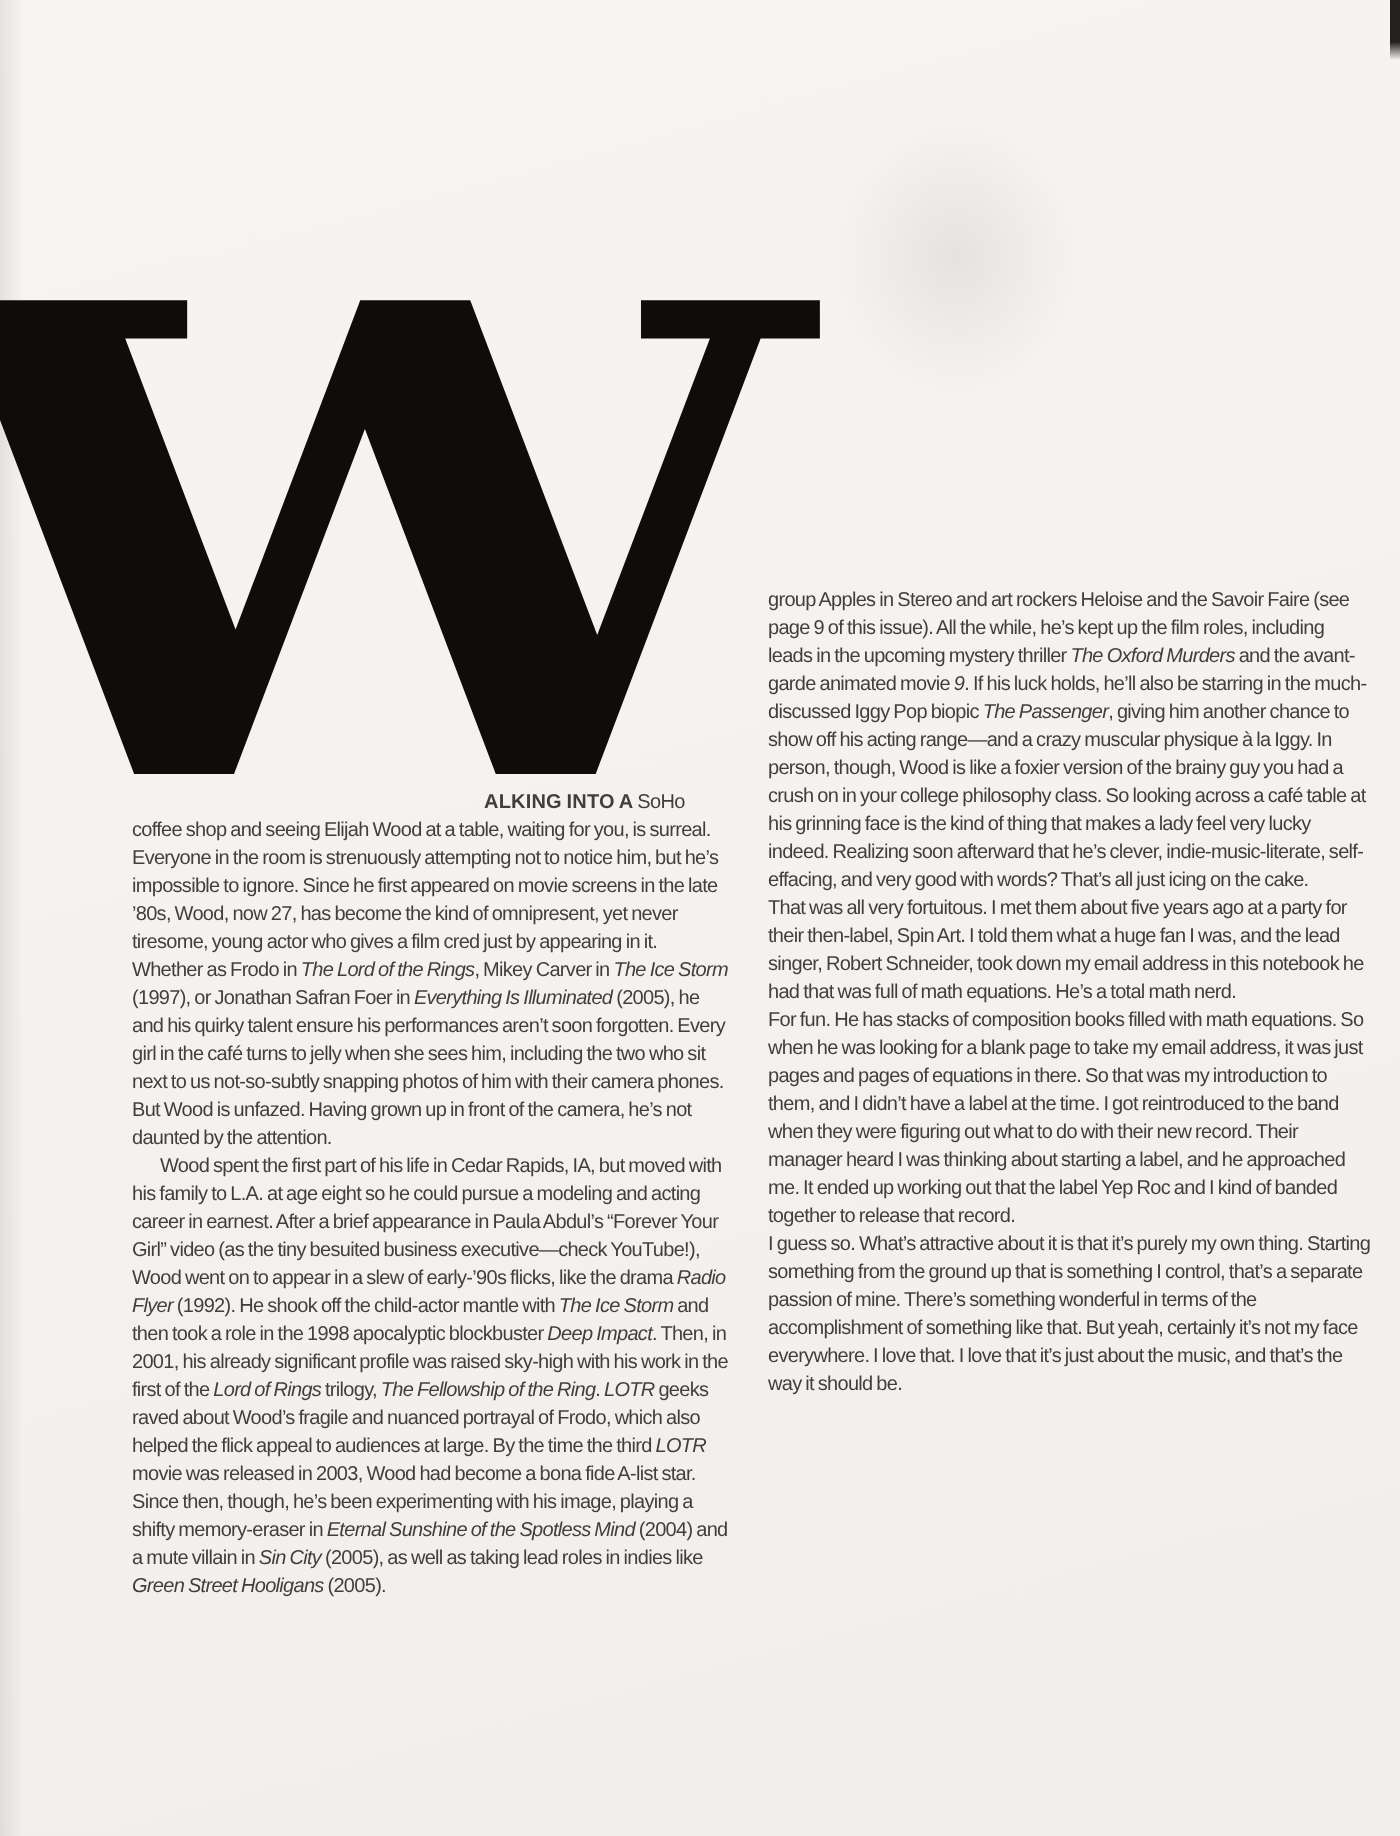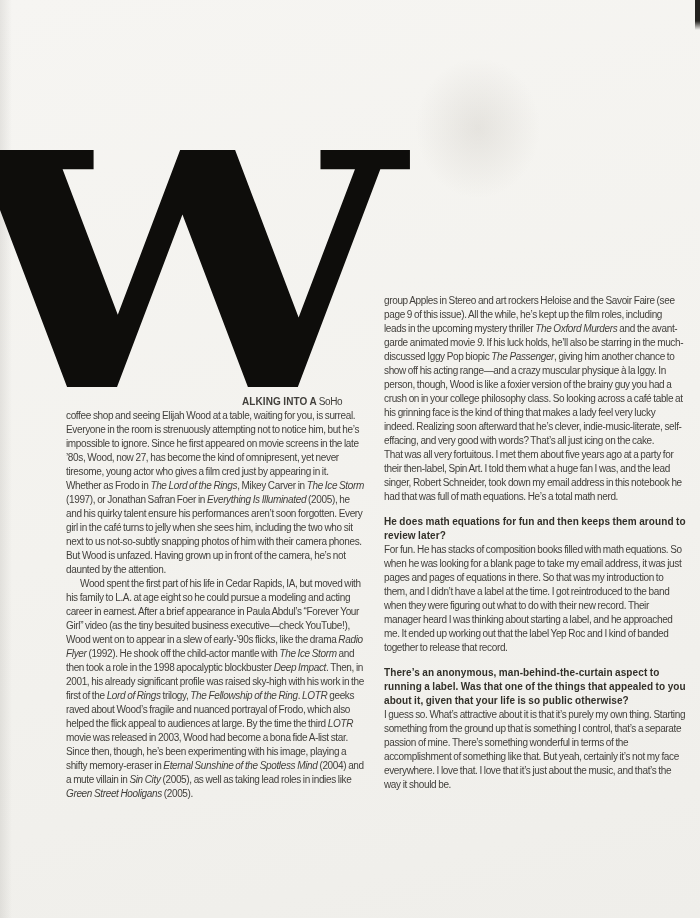--- a/index.html
+++ b/index.html
@@ -59,20 +59,18 @@
 
   <div class="dropcap">W</div>
 
   <div class="col col-left">
       <p class="blk lead"><span class="s-b">ALKING INTO A</span><span class="s-n"> SoHo coffee shop and seeing Elijah Wood at a table, waiting for you, is surreal. Everyone in the room is strenuously attempting not to notice him, but he’s impossible to ignore. Since he first appeared on movie screens in the late ’80s, Wood, now 27, has become the kind of omnipresent, yet never tiresome, young actor who gives a film cred just by appearing in it. Whether as Frodo in </span><span class="s-i">The Lord of the Rings</span><span class="s-n">, Mikey Carver in </span><span class="s-i">The Ice Storm</span><span class="s-n"> (1997), or Jonathan Safran Foer in </span><span class="s-i">Everything Is Illuminated</span><span class="s-n"> (2005), he and his quirky talent ensure his performances aren’t soon forgotten. Every girl in the café turns to jelly when she sees him, including the two who sit next to us not-so-subtly snapping photos of him with their camera phones. But Wood is unfazed. Having grown up in front of the camera, he’s not daunted by the attention.</span></p>
       <p class="blk para"><span class="s-n">Wood spent the first part of his life in Cedar Rapids, IA, but moved with his family to L.A. at age eight so he could pursue a modeling and acting career in earnest. After a brief appearance in Paula Abdul’s “Forever Your Girl” video (as the tiny besuited business executive—check YouTube!), Wood went on to appear in a slew of early-’90s flicks, like the drama </span><span class="s-i">Radio Flyer</span><span class="s-n"> (1992). He shook off the child-actor mantle with </span><span class="s-i">The Ice Storm</span><span class="s-n"> and then took a role in the 1998 apocalyptic blockbuster </span><span class="s-i">Deep Impact</span><span class="s-n">. Then, in 2001, his already significant profile was raised sky-high with his work in the first of the </span><span class="s-i">Lord of Rings</span><span class="s-n"> trilogy, </span><span class="s-i">The Fellowship of the Ring</span><span class="s-n">. </span><span class="s-i">LOTR</span><span class="s-n"> geeks raved about Wood’s fragile and nuanced portrayal of Frodo, which also helped the flick appeal to audiences at large. By the time the third </span><span class="s-i">LOTR</span><span class="s-n"> movie was released in 2003, Wood had become a bona fide A-list star. Since then, though, he’s been experimenting with his image, playing a shifty memory-eraser in </span><span class="s-i">Eternal Sunshine of the Spotless Mind</span><span class="s-n"> (2004) and a mute villain in </span><span class="s-i">Sin City</span><span class="s-n"> (2005), as well as taking lead roles in indies like </span><span class="s-i">Green Street Hooligans</span><span class="s-n"> (2005).</span></p>
     </div>
   <div class="col col-right">
       <p class="blk answer"><span class="s-n">group Apples in Stereo and art rockers Heloise and the Savoir Faire (see page 9 of this issue). All the while, he’s kept up the film roles, including leads in the upcoming mystery thriller </span><span class="s-i">The Oxford Murders</span><span class="s-n"> and the avant-garde animated movie </span><span class="s-i">9</span><span class="s-n">. If his luck holds, he’ll also be starring in the much-discussed Iggy Pop biopic </span><span class="s-i">The Passenger</span><span class="s-n">, giving him another chance to show off his acting range—and a crazy muscular physique à la Iggy. In person, though, Wood is like a foxier version of the brainy guy you had a crush on in your college philosophy class. So looking across a café table at his grinning face is the kind of thing that makes a lady feel very lucky indeed. Realizing soon afterward that he’s clever, indie-music-literate, self-effacing, and very good with words? That’s all just icing on the cake.</span></p>
       <p class="blk answer"><span class="s-n">That was all very fortuitous. I met them about five years ago at a party for their then-label, Spin Art. I told them what a huge fan I was, and the lead singer, Robert Schneider, took down my email address in this notebook he had that was full of math equations. He’s a total math nerd.</span></p>
-      <p class="blk question"><span class="s-b">He does math equations for fun and then keeps them around to review later?</span></p>
       <p class="blk answer"><span class="s-n">For fun. He has stacks of composition books filled with math equations. So when he was looking for a blank page to take my email address, it was just pages and pages of equations in there. So that was my introduction to them, and I didn’t have a label at the time. I got reintroduced to the band when they were figuring out what to do with their new record. Their manager heard I was thinking about starting a label, and he approached me. It ended up working out that the label Yep Roc and I kind of banded together to release that record.</span></p>
-      <p class="blk question"><span class="s-b">There’s an anonymous, man-behind-the-curtain aspect to running a label. Was that one of the things that appealed to you about it, given that your life is so public otherwise?</span></p>
       <p class="blk answer"><span class="s-n">I guess so. What’s attractive about it is that it’s purely my own thing. Starting something from the ground up that is something I control, that’s a separate passion of mine. There’s something wonderful in terms of the accomplishment of something like that. But yeah, certainly it’s not my face everywhere. I love that. I love that it’s just about the music, and that’s the way it should be.</span></p>
     </div>
 
   <div class="footer"><span class="f-bold">111 / BUST</span><span class="f-muted"> // APR/MAY</span></div>
 </div>
 
 </body></html>

